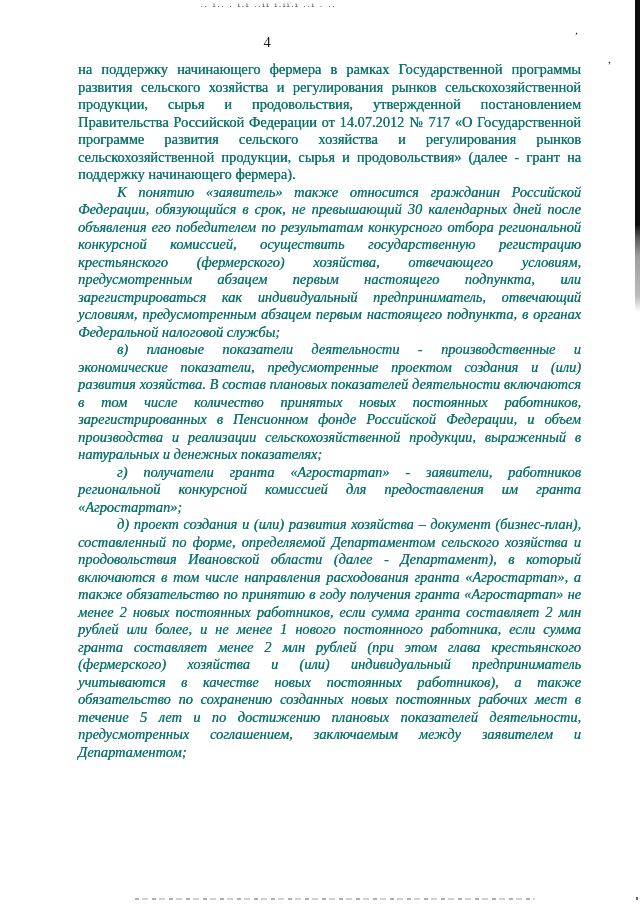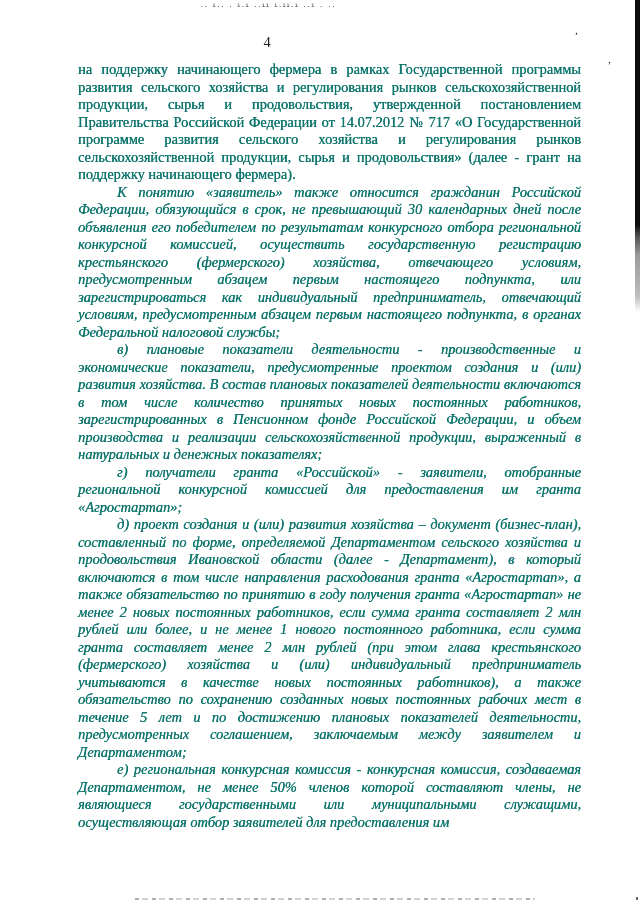--- a/index.html
+++ b/index.html
@@ -105,21 +105,20 @@
   <div class="speck speck-1">’</div>
 
   <div class="speck speck-2">’</div>
 
   <div class="page-number">4</div>
 
   <div class="body-text">
       <p>на поддержку начинающего фермера в рамках Государственной программы развития сельского хозяйства и регулирования рынков сельскохозяйственной продукции, сырья и продовольствия, утвержденной постановлением Правительства Российской Федерации от 14.07.2012 № 717 «О Государственной программе развития сельского хозяйства и регулирования рынков сельскохозяйственной продукции, сырья и продовольствия» (далее - грант на поддержку начинающего фермера).</p>
       <p class="indent">К понятию «заявитель» также относится гражданин Российской Федерации, обязующийся в срок, не превышающий 30 календарных дней после объявления его победителем по результатам конкурсного отбора региональной конкурсной комиссией, осуществить государственную регистрацию крестьянского (фермерского) хозяйства, отвечающего условиям, предусмотренным абзацем первым настоящего подпункта, или зарегистрироваться как индивидуальный предприниматель, отвечающий условиям, предусмотренным абзацем первым настоящего подпункта, в органах Федеральной налоговой службы;</p>
       <p class="indent">в) плановые показатели деятельности - производственные и экономические показатели, предусмотренные проектом создания и (или) развития хозяйства. В состав плановых показателей деятельности включаются в том числе количество принятых новых постоянных работников, зарегистрированных в Пенсионном фонде Российской Федерации, и объем производства и реализации сельскохозяйственной продукции, выраженный в натуральных и денежных показателях;</p>
-      <p class="indent">г) получатели гранта «Российской» - заявители, отобранные региональной конкурсной комиссией для предоставления им гранта «Агростартап»;</p>
+      <p class="indent">г) получатели гранта «Агростартап» - заявители, работников региональной конкурсной комиссией для предоставления им гранта «Агростартап»;</p>
       <p class="indent">д) проект создания и (или) развития хозяйства – документ (бизнес-план), составленный по форме, определяемой Департаментом сельского хозяйства и продовольствия Ивановской области (далее - Департамент), в который включаются в том числе направления расходования гранта «Агростартап», а также обязательство по принятию в году получения гранта «Агростартап» не менее 2 новых постоянных работников, если сумма гранта составляет 2 млн рублей или более, и не менее 1 нового постоянного работника, если сумма гранта составляет менее 2 млн рублей (при этом глава крестьянского (фермерского) хозяйства и (или) индивидуальный предприниматель учитываются в качестве новых постоянных работников), а также обязательство по сохранению созданных новых постоянных рабочих мест в течение 5 лет и по достижению плановых показателей деятельности, предусмотренных соглашением, заключаемым между заявителем и Департаментом;</p>
-      <p class="indent">е) региональная конкурсная комиссия - конкурсная комиссия, создаваемая Департаментом, не менее 50% членов которой составляют члены, не являющиеся государственными или муниципальными служащими, осуществляющая отбор заявителей для предоставления им</p>
     </div>
 
   <div class="noise-bottom"></div>
 
   <div class="noise-bottom-speck"></div>
 </div>
 
 </body></html>

